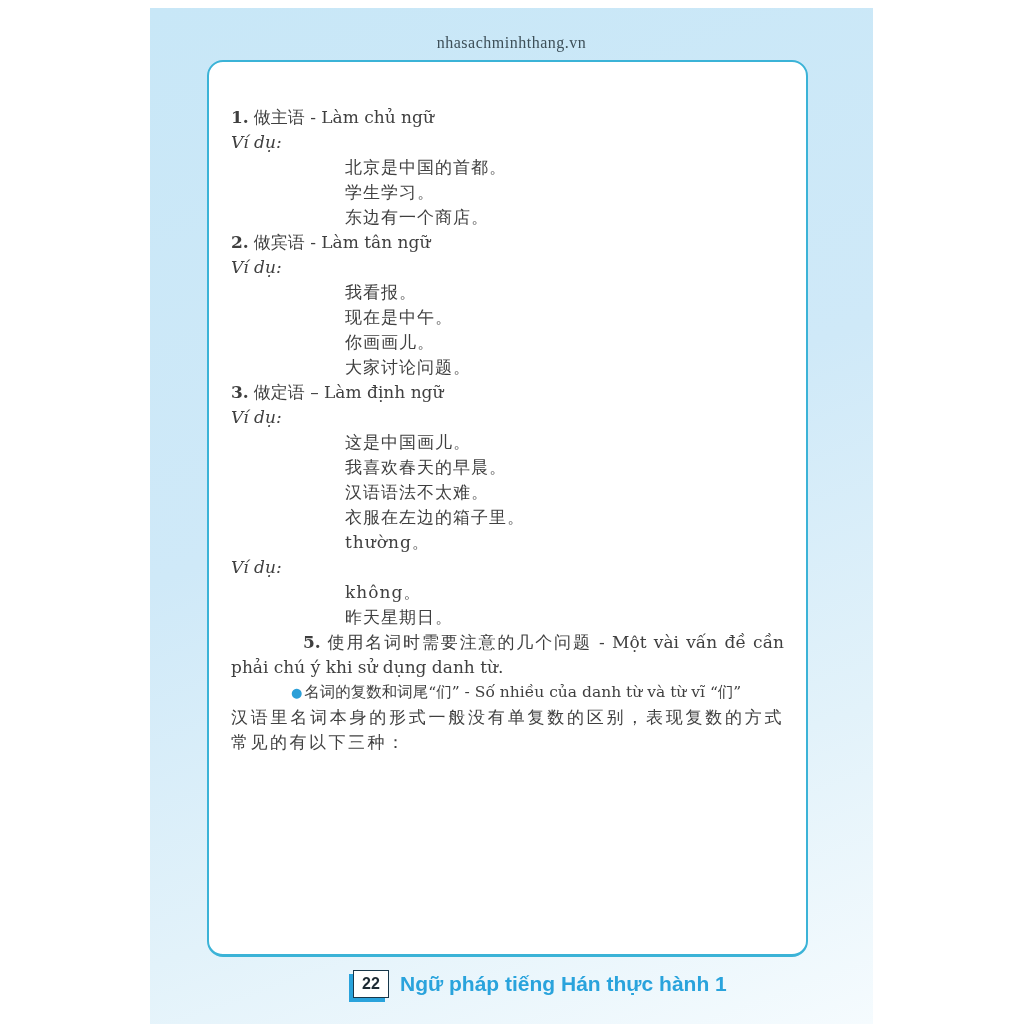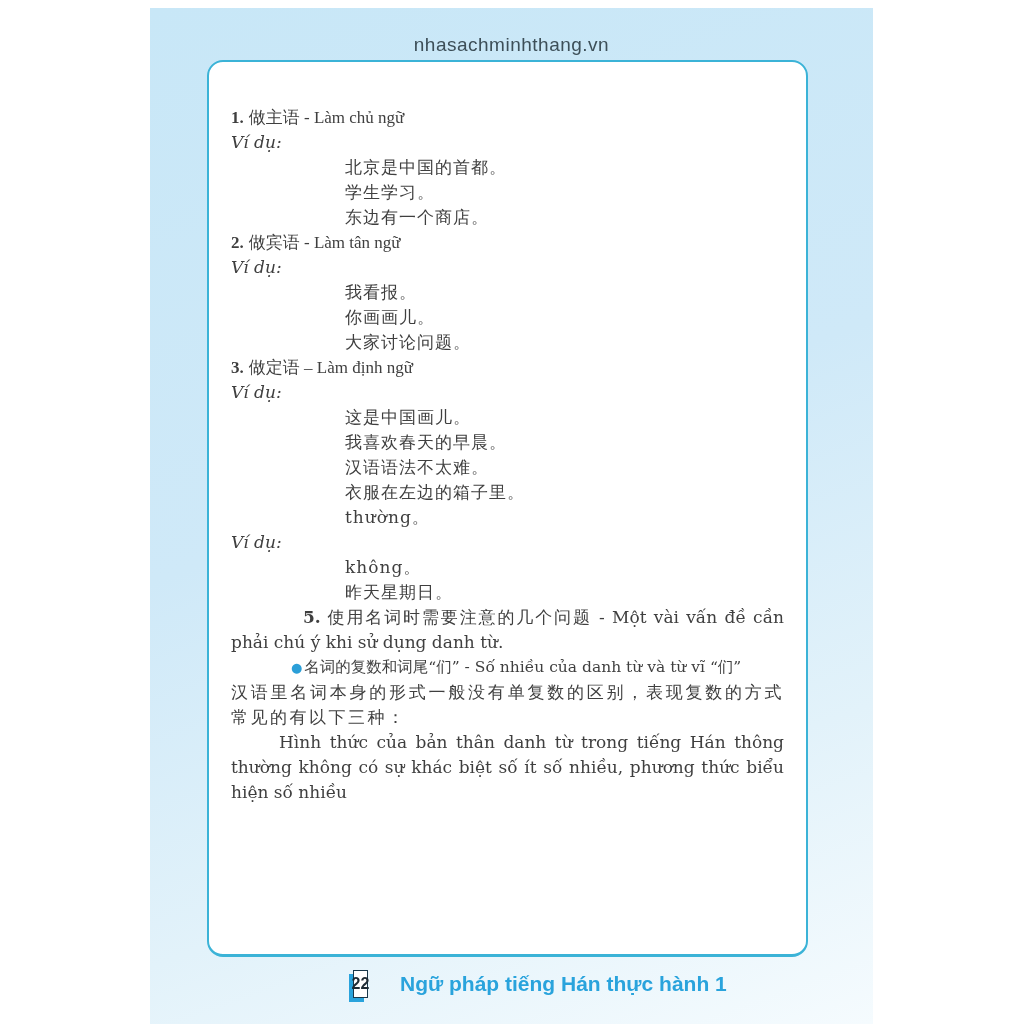--- a/index.html
+++ b/index.html
@@ -6,44 +6,44 @@
   body{
     width:1024px;height:1024px;background:#ffffff;position:relative;
     font-family:"DejaVu Serif",serif;overflow:hidden;
   }
   .page-bg{
     position:absolute;left:150px;top:8px;width:723px;height:1016px;
     background:linear-gradient(160deg,#c8e7f7 0%,#cfe9f8 45%,#e2f2fa 75%,#f5fbfe 100%);
   }
   .site-header{
     position:absolute;left:0;top:26px;width:100%;text-align:center;
-    font-family:Liberation Sans, sans-serif;font-size:19px;font-weight:500;
+    font-family:Liberation Serif, serif;font-size:16px;font-weight:500;
     color:#3d4f58;letter-spacing:.5px;
   }
   .content-box{
     position:absolute;left:57px;top:52px;width:601px;height:897px;
     box-sizing:border-box;background:#ffffff;
     border:2px solid #3bb3d7;border-bottom-width:3px;border-radius:16px;
     padding:20px 22px 14px 22px;overflow:hidden;
     font-size:17px;line-height:25px;color:#3f3f3f;
   }
   .content-box p{margin:0;}
-  .sec-heading{margin:10px 0 0 72px;font-family:Liberation Serif, serif;}
+  .sec-heading{margin:10px 0 0 72px;}
   .section:first-child .sec-heading{margin-top:23px;}
   .sec-num{font-weight:bold;margin-right:5px;}
   .vidu{font-style:italic;margin-left:62px;}
   .examples p{margin-left:114px;letter-spacing:1px;}
   .s5-heading{margin-top:10px;text-indent:72px;text-align:justify;}
   .bullet-line{margin-top:4px;text-indent:60px;font-size:15.5px;white-space:nowrap;}
   .bullet{color:#2b9fd8;font-size:13px;margin-right:2px;}
   .zh-para{text-align:justify;letter-spacing:2.5px;}
   .vi-para{text-indent:48px;text-align:justify;}
   .footer{position:absolute;left:0;top:958px;width:100%;height:44px;}
   .page-badge{
-    position:absolute;left:203px;top:4px;width:15px;height:28px;
+    position:absolute;left:203px;top:4px;width:36px;height:28px;
     background:#ffffff;border:1.5px solid #17374a;box-sizing:border-box;
     box-shadow:-4px 4px 0 #29a3dc;
     display:flex;align-items:center;justify-content:center;
     font-family:"Liberation Sans",sans-serif;font-weight:bold;font-size:16px;color:#1d2a33;
   }
   .book-title{
     position:absolute;left:250px;top:6px;
     font-family:"Liberation Sans",sans-serif;font-weight:bold;font-size:21px;color:#29a3dc;
   }
 </style>
@@ -63,20 +63,21 @@
         <p>学生学习。</p>
         <p>东边有一个商店。</p>
       </div>
     </div>
 
     <div class="section">
       <p class="sec-heading"><span class="sec-num">2.</span><span>做宾语 - Làm tân ngữ</span></p>
       <p class="vidu">Ví dụ:</p>
       <div class="examples">
         <p>我看报。</p>
+        <p>现在是中午。</p>
         <p>你画画儿。</p>
         <p>大家讨论问题。</p>
       </div>
     </div>
 
     <div class="section">
       <p class="sec-heading"><span class="sec-num">3.</span><span>做定语 – Làm định ngữ</span></p>
       <p class="vidu">Ví dụ:</p>
       <div class="examples">
         <p>这是中国画儿。</p>
@@ -92,21 +93,20 @@
       <div class="examples">
         <p>không。</p>
         <p>昨天星期日。</p>
       </div>
     </div>
 
     <div class="section5">
       <p class="s5-heading"><span class="sec-num">5.</span><span>使用名词时需要注意的几个问题 - Một vài vấn đề cần phải chú ý khi sử dụng danh từ.</span></p>
       <p class="bullet-line"><span class="bullet">●</span><span>名词的复数和词尾“们” - Số nhiều của danh từ và từ vĩ “们”</span></p>
       <p class="zh-para">汉语里名词本身的形式一般没有单复数的区别，表现复数的方式常见的有以下三种：</p>
-      <p class="vi-para">Hình thức của bản thân danh từ trong tiếng Hán thông thường không có sự khác biệt số ít số nhiều, phương thức biểu hiện số nhiều</p>
     </div>
 
   </div>
 
   <div class="footer">
     <div class="page-badge">22</div>
     <div class="book-title">Ngữ pháp tiếng Hán thực hành 1</div>
   </div>
 </div>
 

